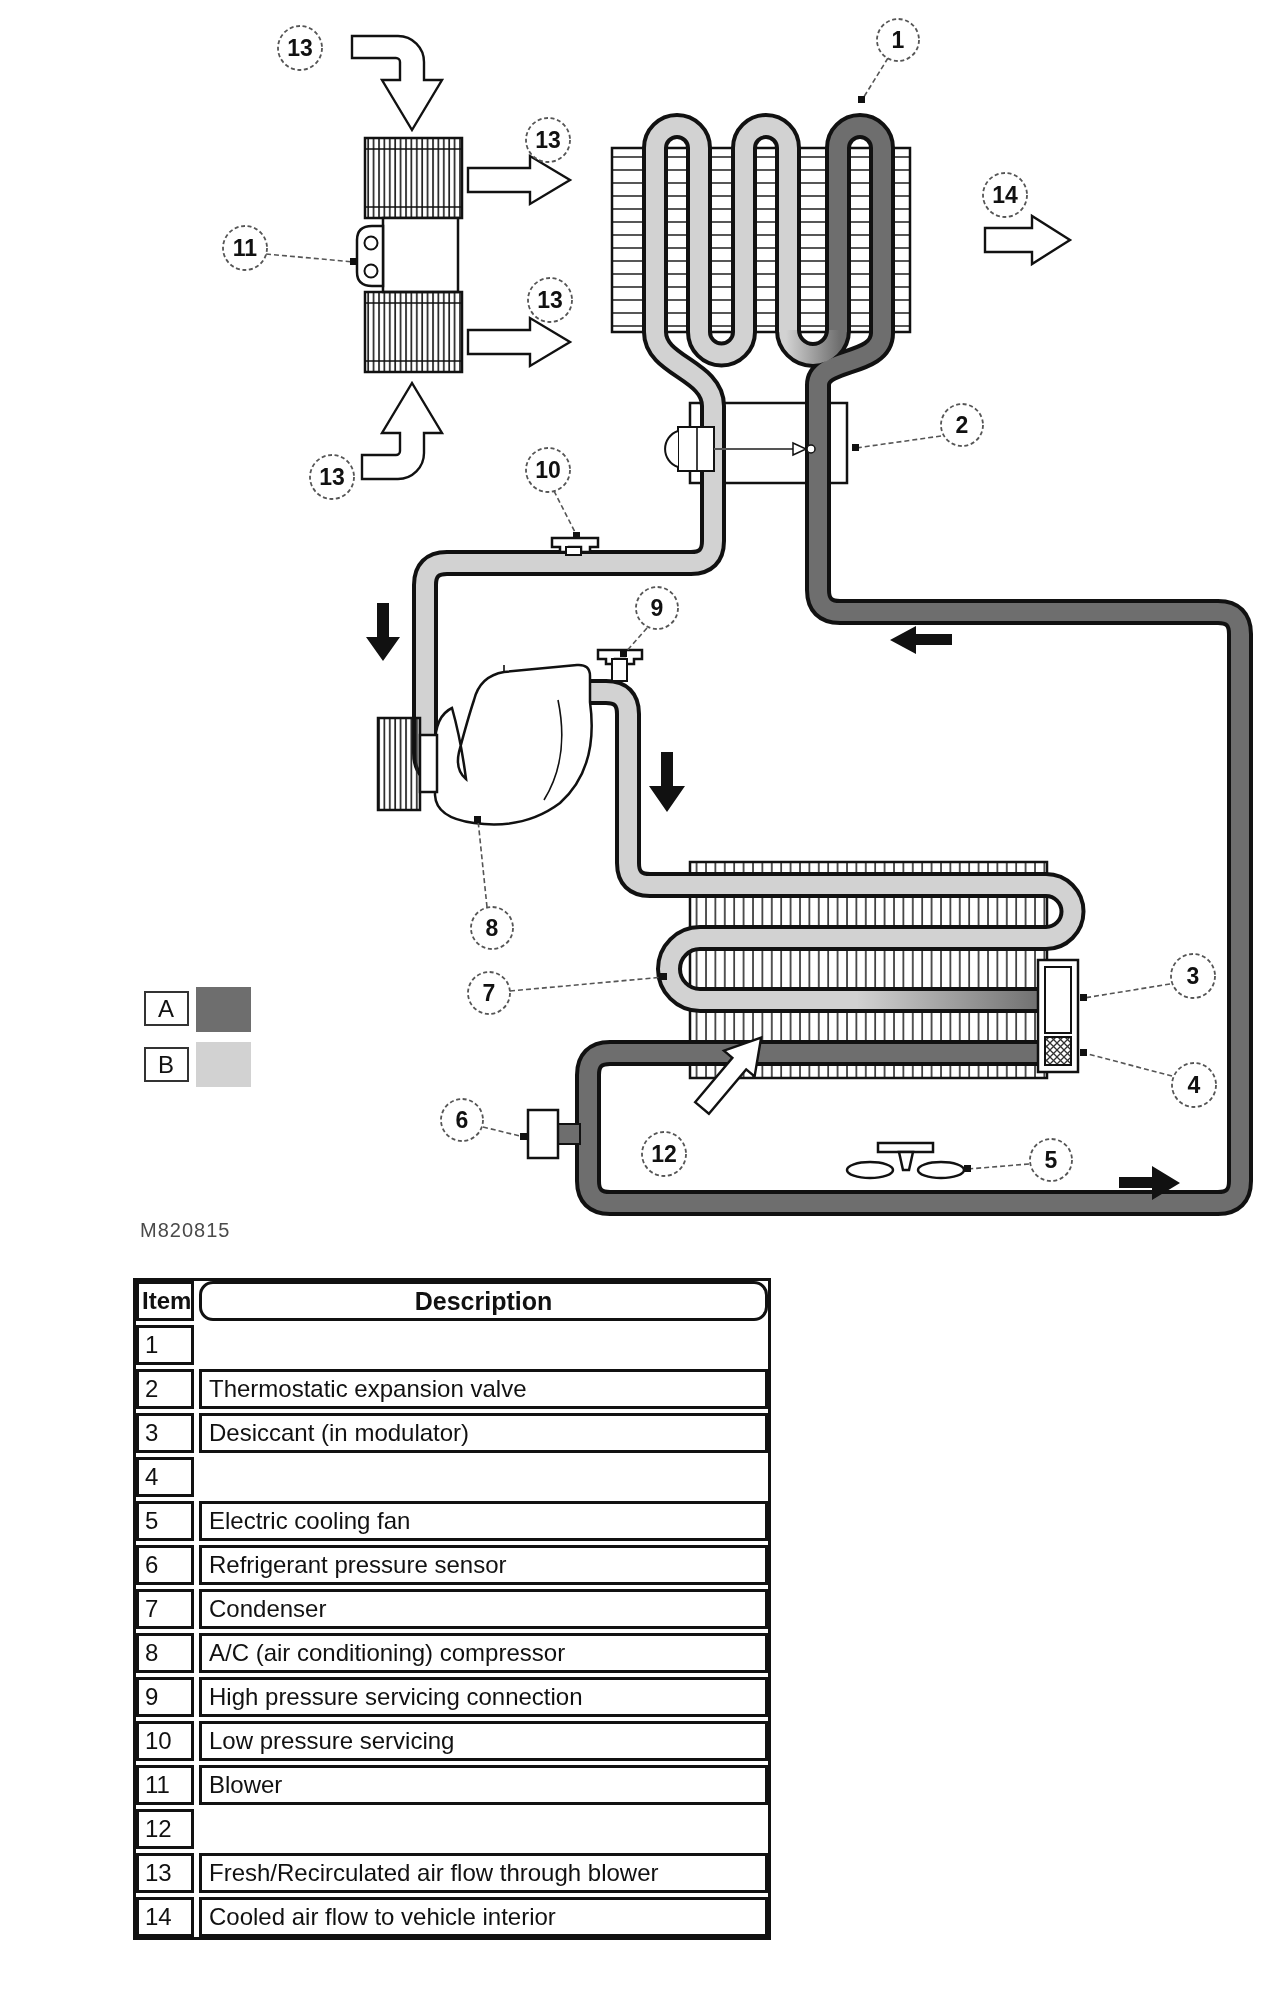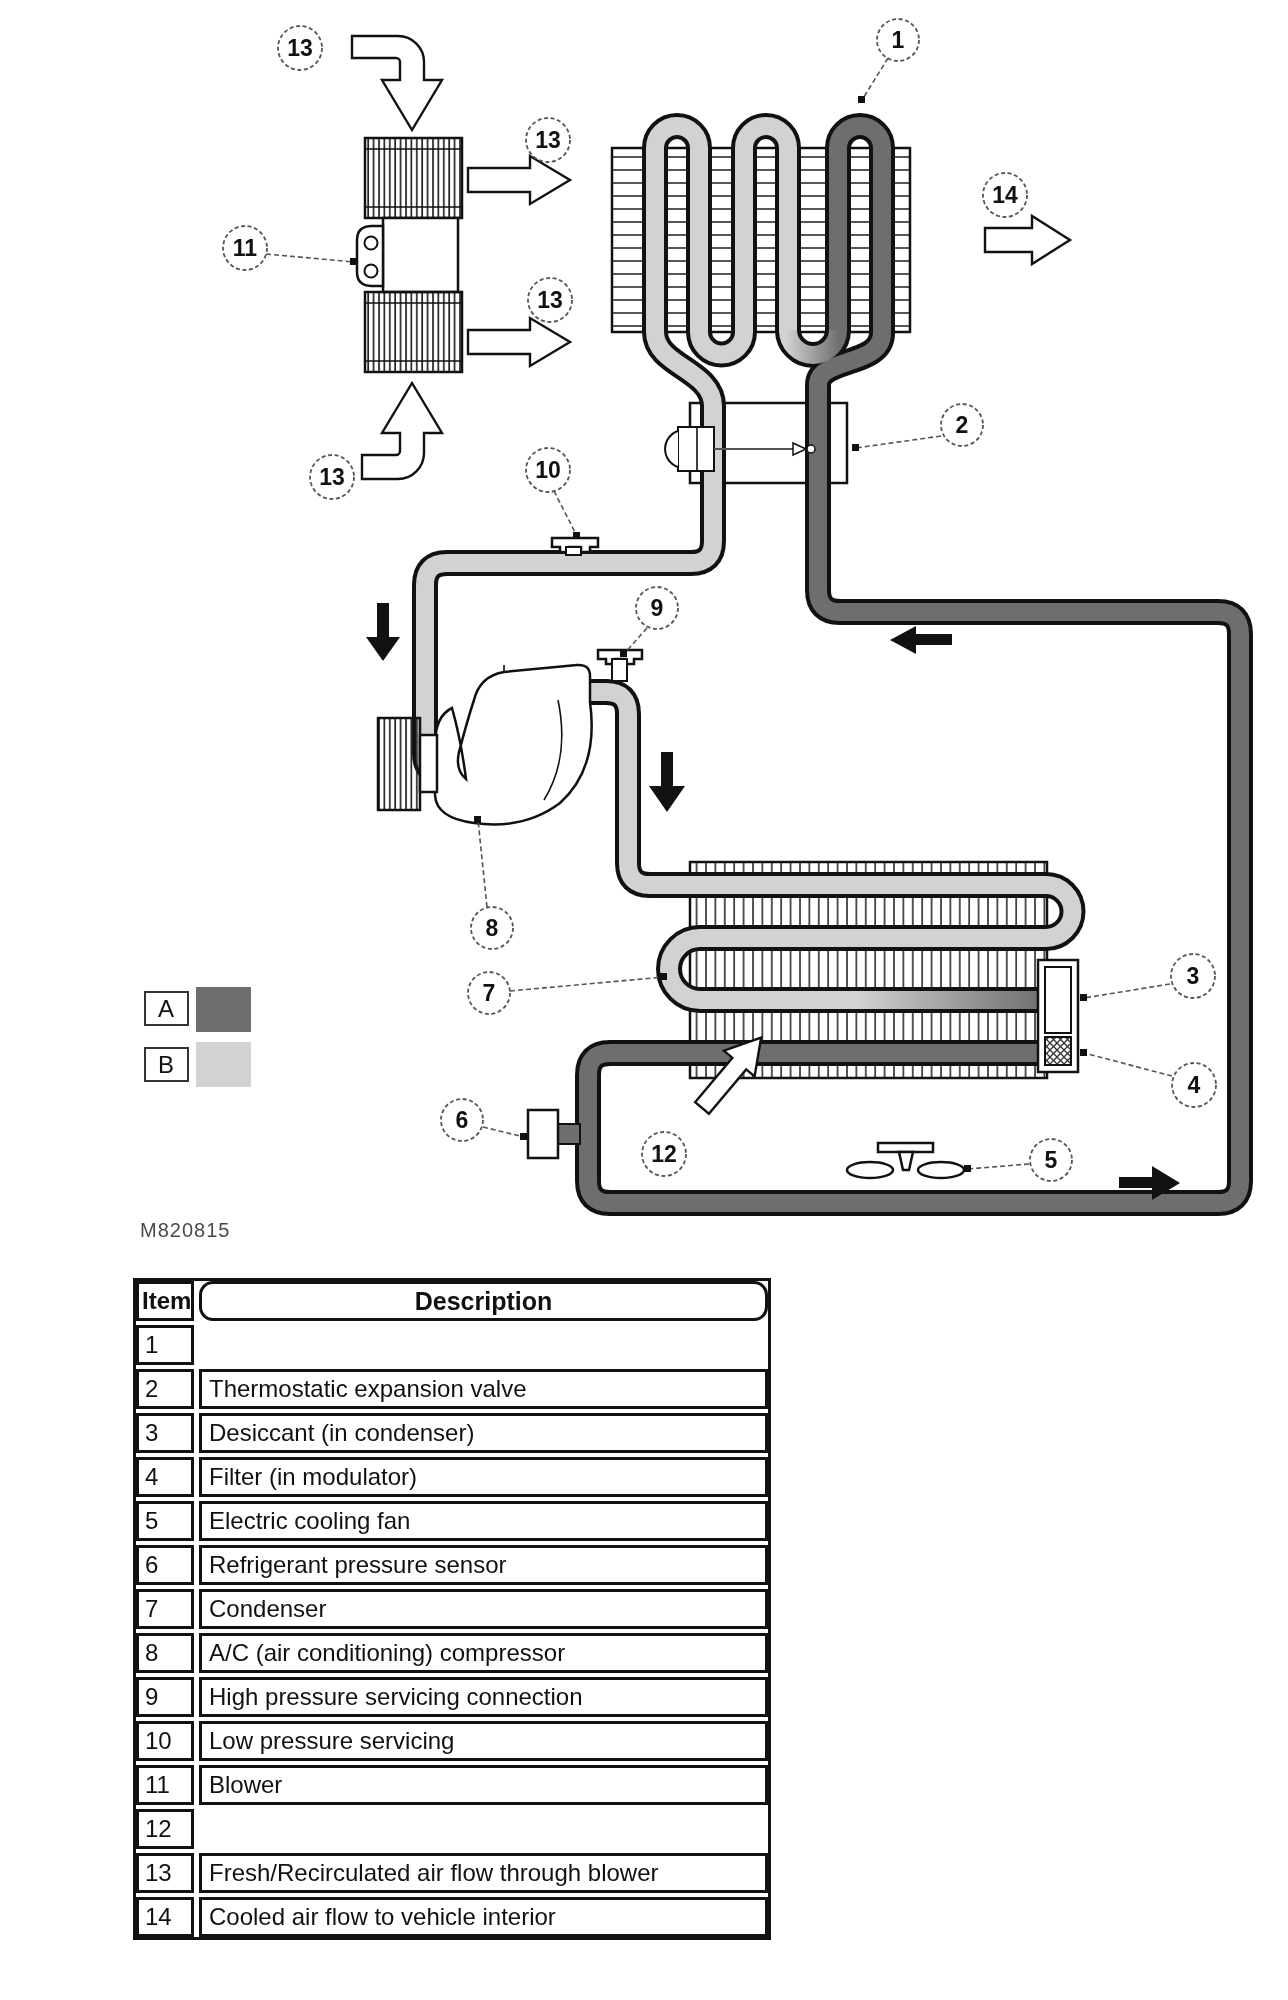--- a/index.html
+++ b/index.html
@@ -262,25 +262,24 @@
 
 <div class="t-row">
     <div class="t-cell t-item">1</div>
   </div>
     <div class="t-row">
     <div class="t-cell t-item">2</div>
     <div class="t-cell t-desc">Thermostatic expansion valve</div>
   </div>
     <div class="t-row">
     <div class="t-cell t-item">3</div>
-    <div class="t-cell t-desc">Desiccant (in condenser)</div>
+    <div class="t-cell t-desc">Desiccant (in modulator)</div>
   </div>
     <div class="t-row">
     <div class="t-cell t-item">4</div>
-    <div class="t-cell t-desc">Filter (in modulator)</div>
   </div>
     <div class="t-row">
     <div class="t-cell t-item">5</div>
     <div class="t-cell t-desc">Electric cooling fan</div>
   </div>
     <div class="t-row">
     <div class="t-cell t-item">6</div>
     <div class="t-cell t-desc">Refrigerant pressure sensor</div>
   </div>
     <div class="t-row">

